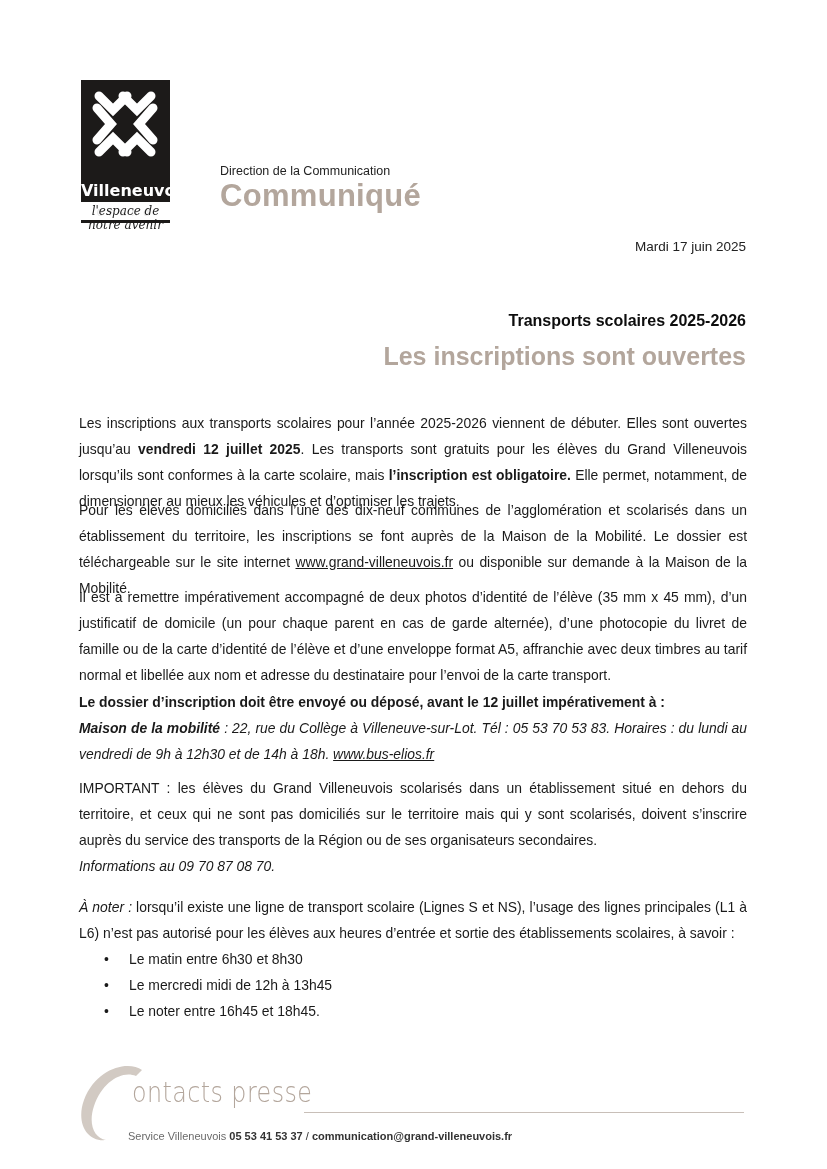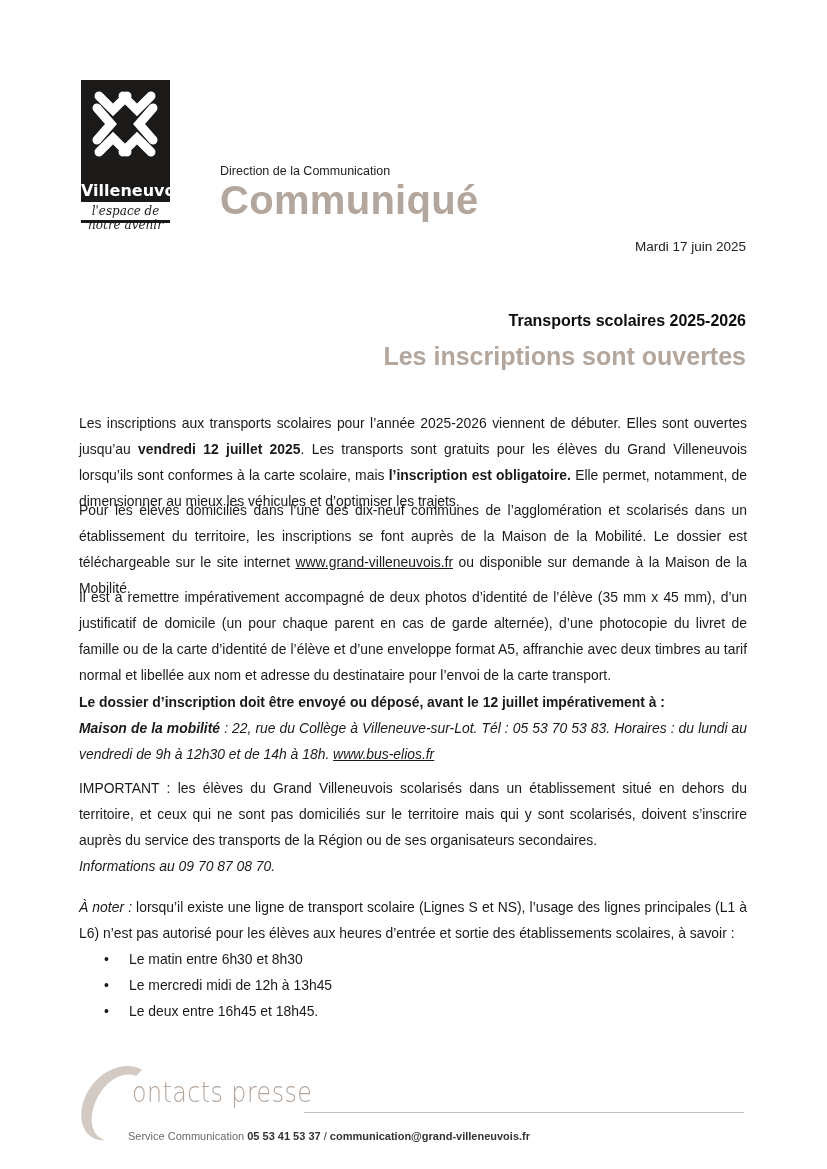--- a/index.html
+++ b/index.html
@@ -13,21 +13,21 @@
   .logo-x { position:absolute; left:10px; top:8px; width:68px; height:72px; }
   .logo-grand { position:absolute; left:0; width:89px; top:92px; text-align:center; color:#e8e8e8;
                 font-size:11px; letter-spacing:5px; font-family:Liberation Mono, monospace; font-weight:normal;margin-top:35px; }
   .logo-ville { position:absolute; left:0; width:89px; top:101px; text-align:center; color:#ffffff;
                 font-size:16px; font-weight:bold; font-family:"DejaVu Sans", sans-serif; }
   .logo-tag { position:absolute; left:0; top:124px; width:89px; text-align:center; font-size:12px;
               font-style:italic; font-family:"DejaVu Serif", serif; color:#222; }
   .logo-bar { position:absolute; left:0; top:140px; width:89px; height:3px; background:#1c1a19; }
 
   .direction { left:220px; top:164px; font-size:12.5px; color:#222; }
-  .communique { left:220px; top:178px; font-size:40px; font-weight:bold; color:#b3a69c; letter-spacing:0.3px; }
+  .communique { left:220px; top:178px; font-size:31px; font-weight:bold; color:#b3a69c; letter-spacing:0.3px; }
   .date { right:81px; top:239px; font-size:13.5px; color:#222; }
 
   .title { right:81px; top:312px; font-size:16px; font-weight:bold; color:#0d0d0d; text-align:right; }
   .subtitle { right:81px; top:342px; font-size:25px; font-weight:bold; color:#b3a69c; text-align:right; }
 
   .body { left:79px; width:668px; font-size:13.9px; line-height:26px; color:#1a1a1a; text-align:justify; }
   .p1 { top:410px; }
   .p2 { top:497px; }
   .p3 { top:584px; }
   .p4 { top:689px; }
@@ -100,29 +100,29 @@
 <div class="abs body p5">
   <p>IMPORTANT : les élèves du Grand Villeneuvois scolarisés dans un établissement situé en dehors du territoire, et ceux qui ne sont pas domiciliés sur le territoire mais qui y sont scolarisés, doivent s’inscrire auprès du service des transports de la Région ou de ses organisateurs secondaires.</p>
   <p class="it">Informations au 09 70 87 08 70.</p>
 </div>
 
 <div class="abs body p6">
   <p><span class="it">À noter :</span><span> lorsqu’il existe une ligne de transport scolaire (Lignes S et NS), l’usage des lignes principales (L1 à L6) n’est pas autorisé pour les élèves aux heures d’entrée et sortie des établissements scolaires, à savoir :</span></p>
   <ul class="bullets">
     <li><span class="dot">•</span><span>Le matin entre 6h30 et 8h30</span></li>
     <li><span class="dot">•</span><span>Le mercredi midi de 12h à 13h45</span></li>
-    <li><span class="dot">•</span><span>Le deux entre 16h45 et 18h45.</span></li>
+    <li><span class="dot">•</span><span>Le noter entre 16h45 et 18h45.</span></li>
   </ul>
 </div>
 
 <div class="abs contacts">
   <svg class="big-c" viewBox="0 0 70 82">
     <path d="M66,8 C52,-2 20,6 8,38 C0,60 10,80 30,78 C18,76 12,62 18,44 C26,20 46,8 60,14 Z" fill="#d2cac3"></path>
   </svg>
   <div class="ontacts">ontacts presse</div>
   <div class="footer-line"></div>
   <div class="service">
-    <span class="muted">Service Communication</span>
+    <span class="muted">Service Villeneuvois</span>
     <b>05 53 41 53 37</b>
     <span>/</span>
     <a style="color:inherit;text-decoration:none;font-weight:bold">communication@grand-villeneuvois.fr</a>
   </div>
 </div>
 
 </body></html>

